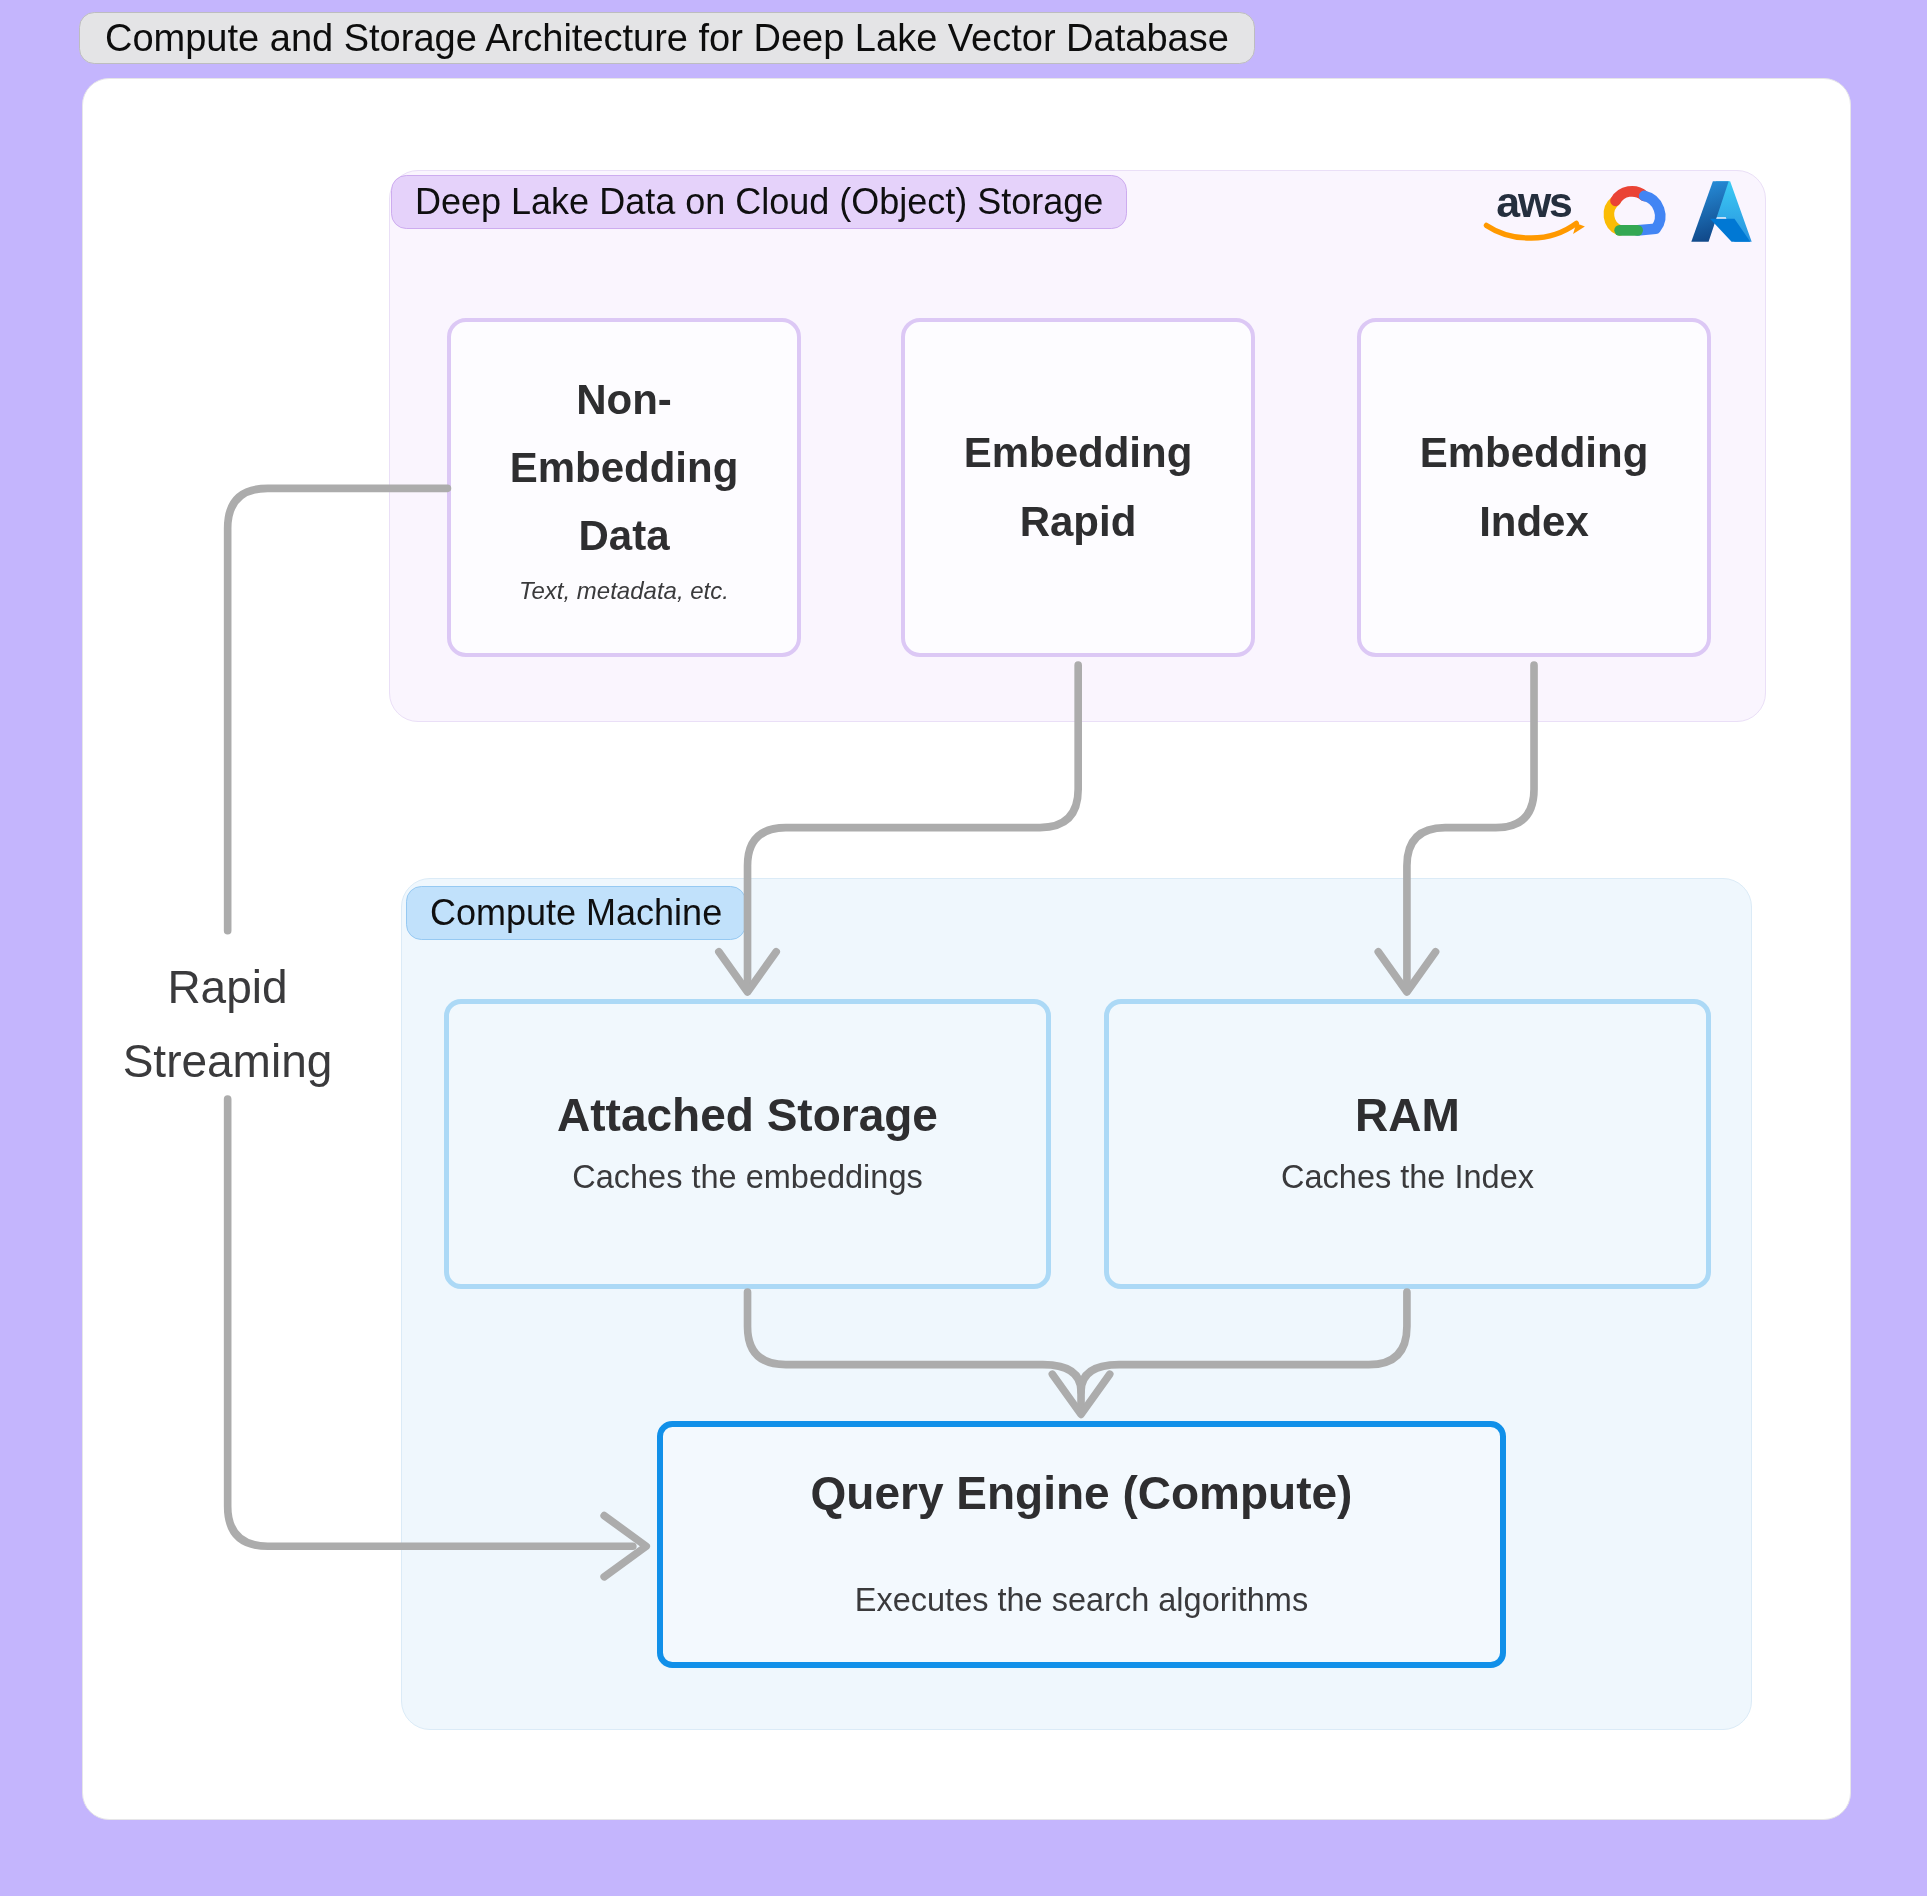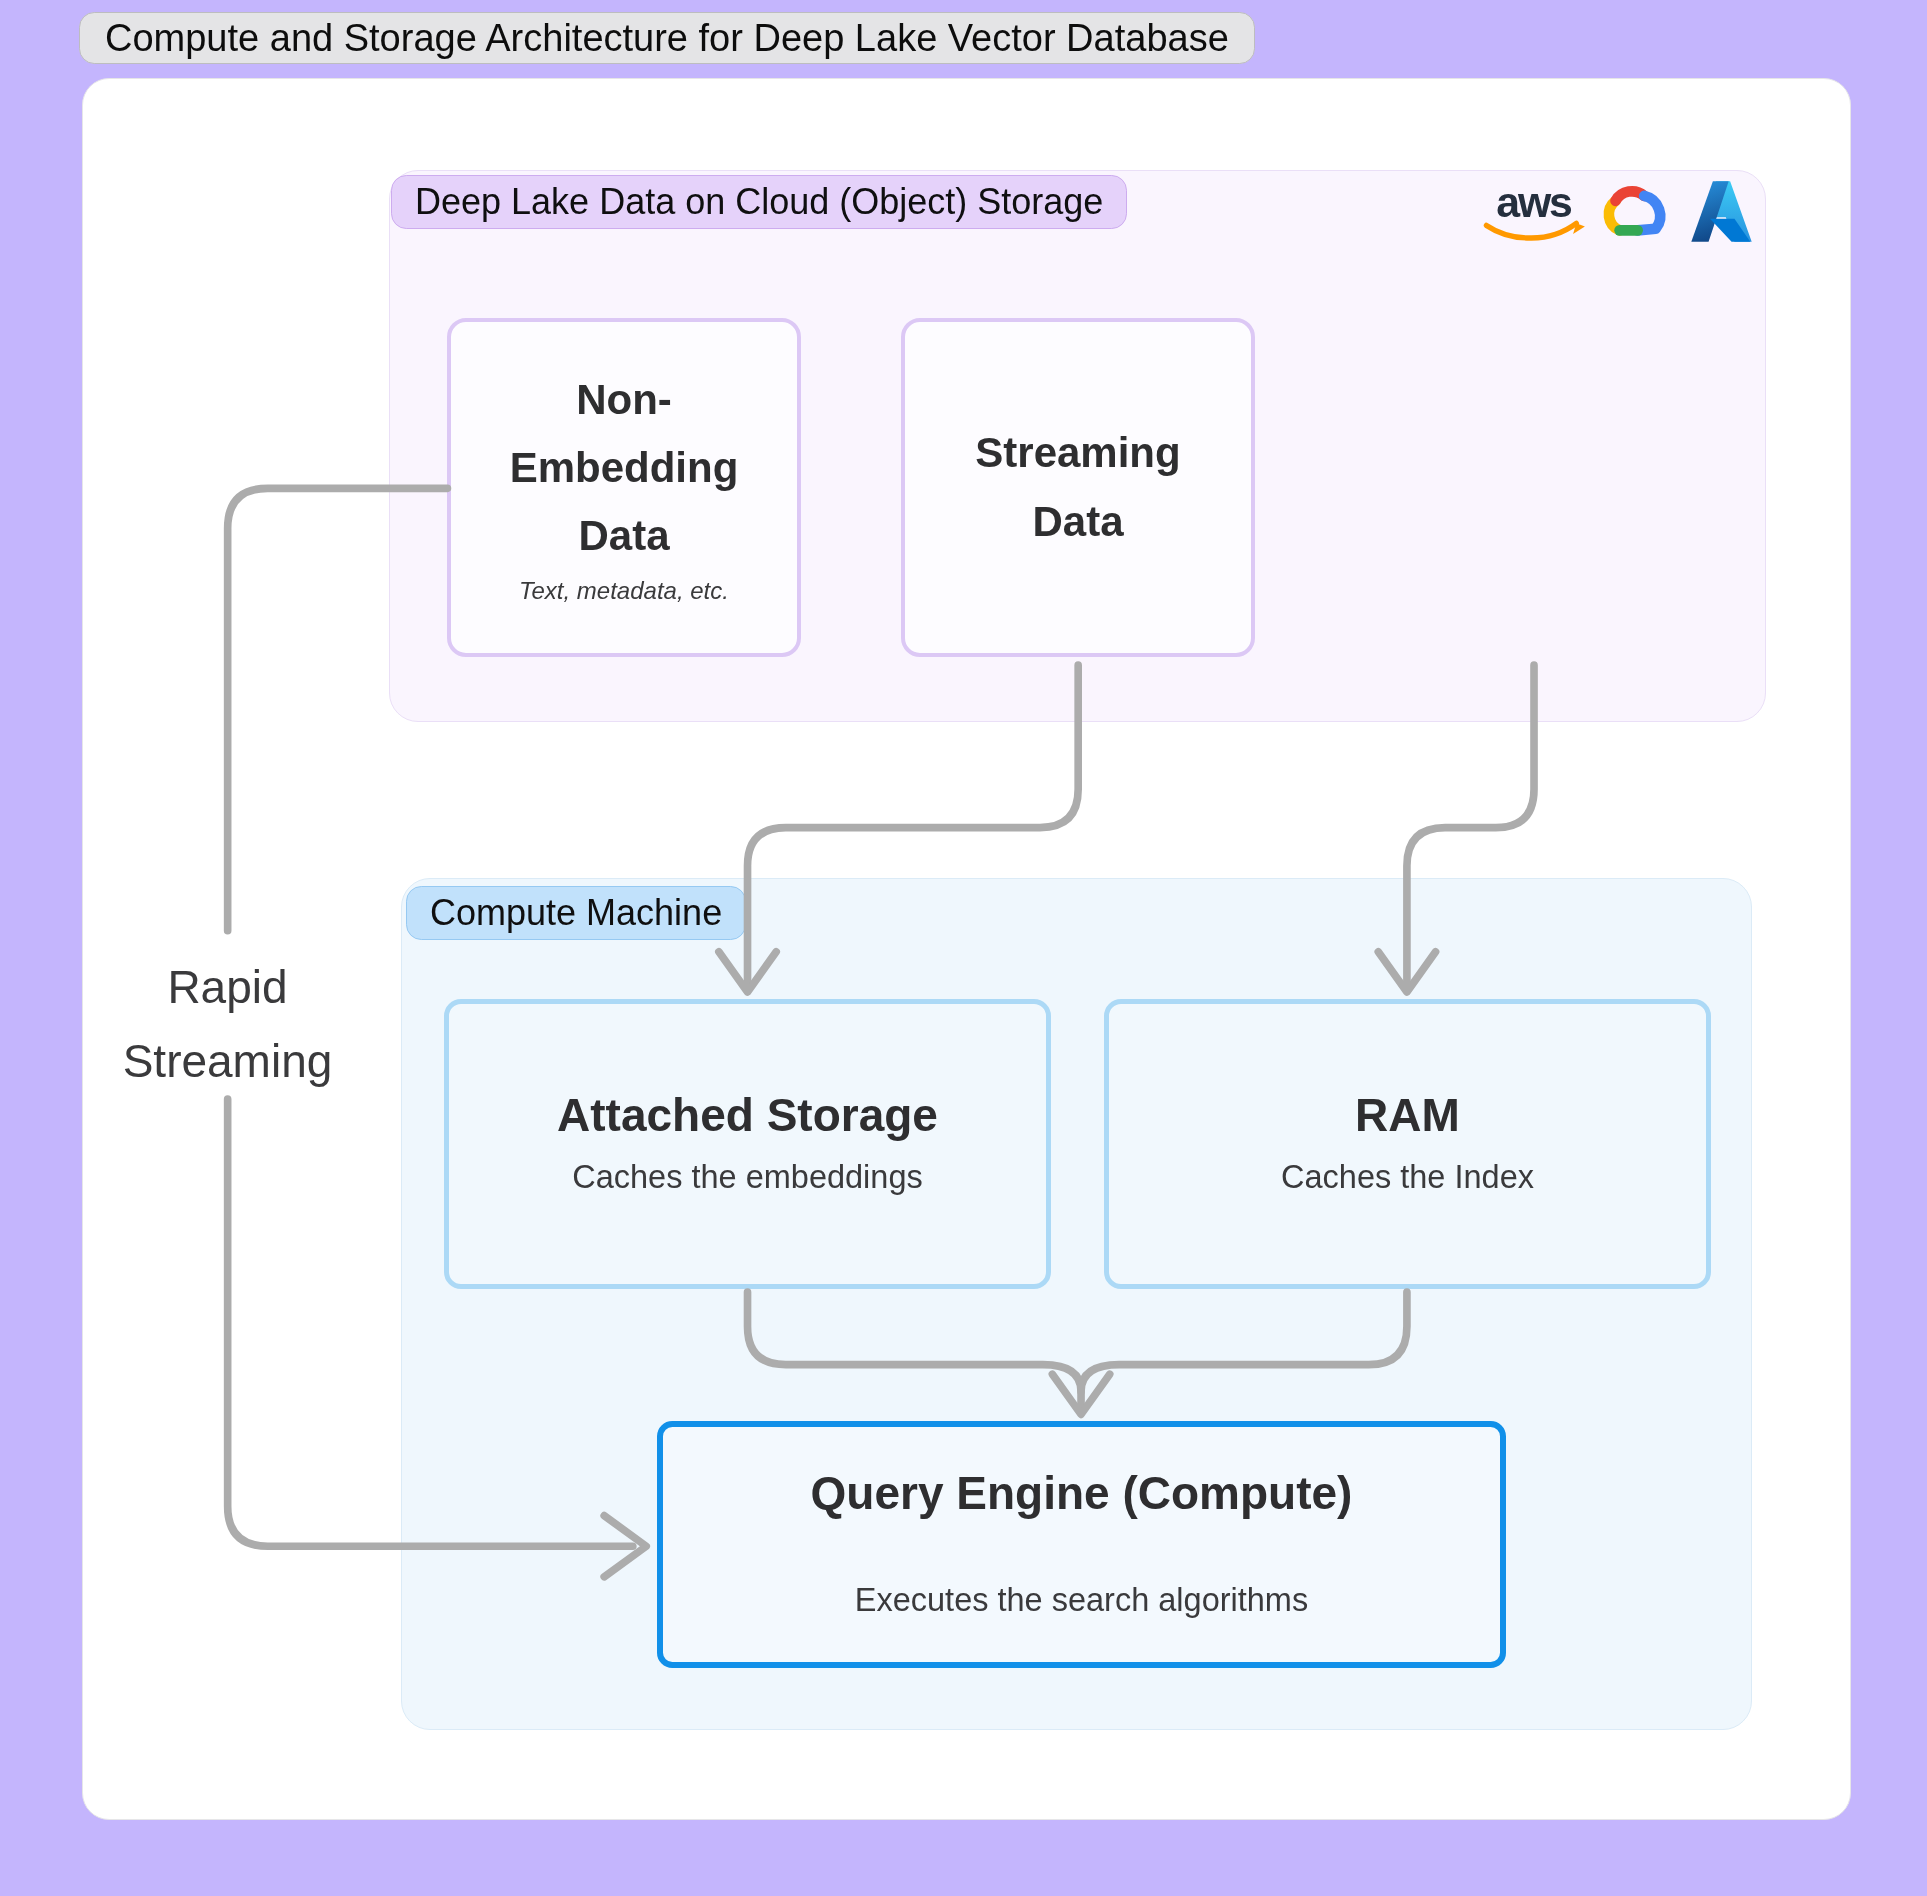--- a/index.html
+++ b/index.html
@@ -129,21 +129,24 @@
         <path d="M66 58 H32 l30 32 h26 z" fill="#0078D4"></path>
       </svg>
     </span>
   </div>
 
   <div class="abs pbox" style="left:447px">
     <div class="pbox-title">Non-Embedding Data</div>
     <div class="pbox-sub">Text, metadata, etc.</div>
   </div>
   <div class="abs pbox" style="left:901px">
-    <div class="pbox-title">Streaming Data</div>
+    <div class="pbox-title">Embedding Rapid</div>
+  </div>
+  <div class="abs pbox" style="left:1357px">
+    <div class="pbox-title">Embedding Index</div>
   </div>
 
   <div class="abs compute-container"></div>
   <div class="abs compute-pill">Compute Machine</div>
 
   <div class="abs bbox" style="left:444px">
     <div class="bbox-title">Attached Storage</div>
     <div class="bbox-sub">Caches the embeddings</div>
   </div>
   <div class="abs bbox" style="left:1104px">

